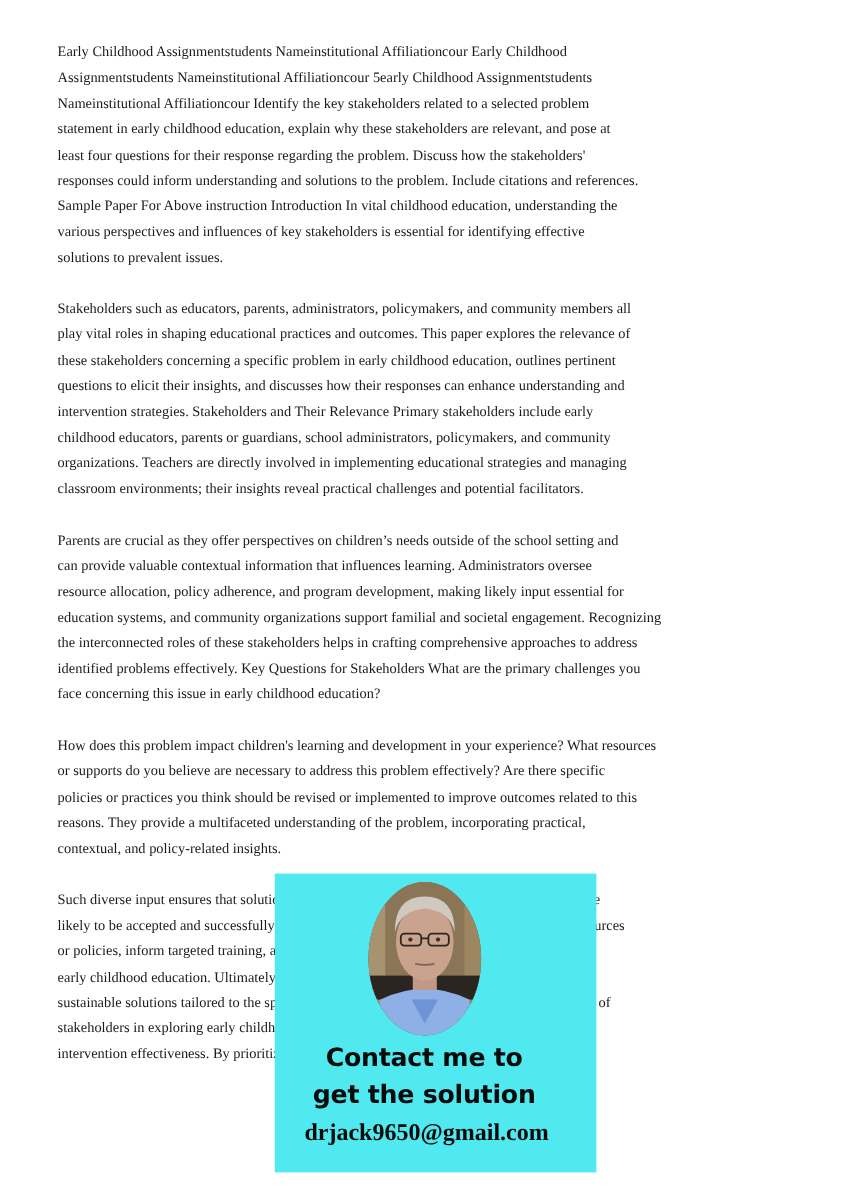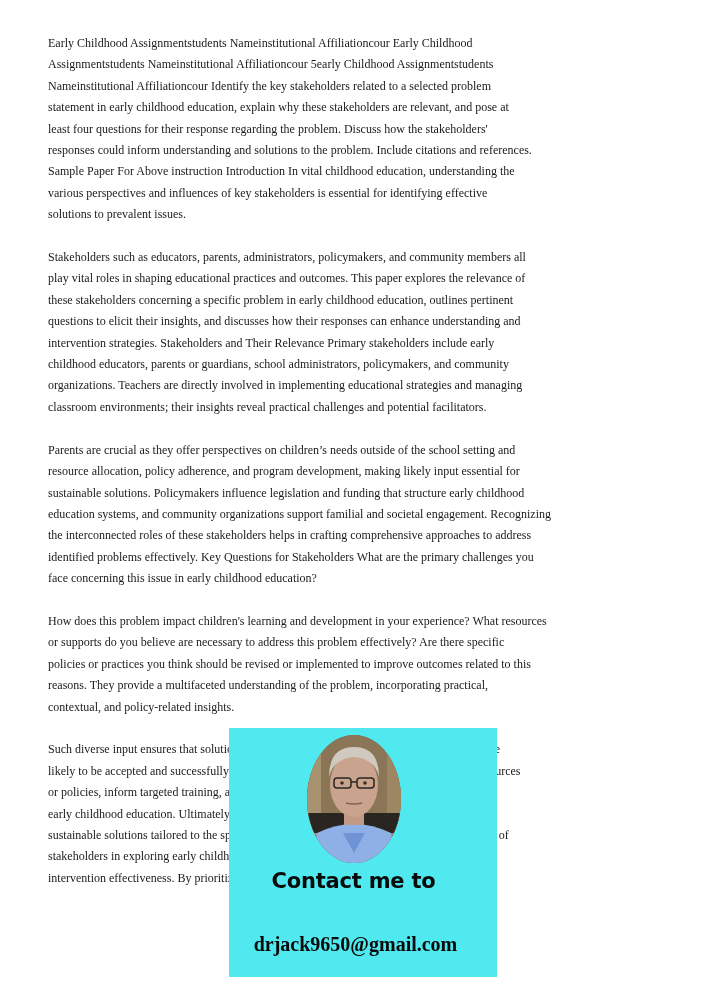--- a/index.html
+++ b/index.html
@@ -96,22 +96,22 @@
     <span class="line">play vital roles in shaping educational practices and outcomes. This paper explores the relevance of</span>
     <span class="line">these stakeholders concerning a specific problem in early childhood education, outlines pertinent</span>
     <span class="line">questions to elicit their insights, and discusses how their responses can enhance understanding and</span>
     <span class="line">intervention strategies. Stakeholders and Their Relevance Primary stakeholders include early</span>
     <span class="line">childhood educators, parents or guardians, school administrators, policymakers, and community</span>
     <span class="line">organizations. Teachers are directly involved in implementing educational strategies and managing</span>
     <span class="line">classroom environments; their insights reveal practical challenges and potential facilitators.</span>
   </div>
   <div class="para">
     <span class="line">Parents are crucial as they offer perspectives on children’s needs outside of the school setting and</span>
+    <span class="line">can provide valuable contextual information that influences learning. Administrators oversee</span>
     <span class="line">resource allocation, policy adherence, and program development, making likely input essential for</span>
-    <span class="line">sustainable solutions. Policymakers influence legislation and funding that structure early childhood</span>
     <span class="line">education systems, and community organizations support familial and societal engagement. Recognizing</span>
     <span class="line">the interconnected roles of these stakeholders helps in crafting comprehensive approaches to address</span>
     <span class="line">identified problems effectively. Key Questions for Stakeholders What are the primary challenges you</span>
     <span class="line">face concerning this issue in early childhood education?</span>
   </div>
   <div class="para">
     <span class="line">How does this problem impact children's learning and development in your experience? What resources</span>
     <span class="line">or supports do you believe are necessary to address this problem effectively? Are there specific</span>
     <span class="line">policies or practices you think should be revised or implemented to improve outcomes related to this</span>
     <span class="line">reasons. They provide a multifaceted understanding of the problem, incorporating practical,</span>
@@ -143,15 +143,16 @@
       <rect x="27" y="43" width="17" height="10" rx="3" fill="none" stroke="#2a2622" stroke-width="1.5"></rect>
       <rect x="50" y="43" width="17" height="10" rx="3" fill="none" stroke="#2a2622" stroke-width="1.5"></rect>
       <line x1="44" y1="47" x2="50" y2="47" stroke="#2a2622" stroke-width="1.5"></line>
       <circle cx="35" cy="48" r="1.8" fill="#3a2e28"></circle>
       <circle cx="58" cy="48" r="1.8" fill="#3a2e28"></circle>
       <path d="M39 68 Q47 70 55 68" stroke="#8a5e52" stroke-width="1.5" fill="none"></path>
     </svg>
   </div>
   <div class="promo-headline">
     <div>Contact me to</div>
+    <div>get the solution</div>
   </div>
   <div class="promo-email">drjack9650@gmail.com</div>
 </div>
 
 </body></html>

